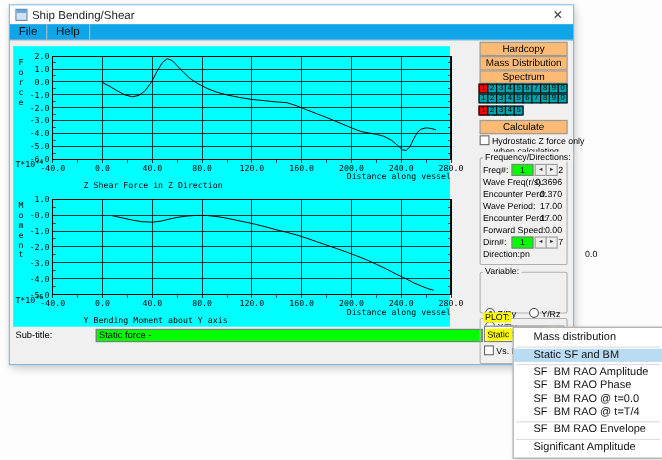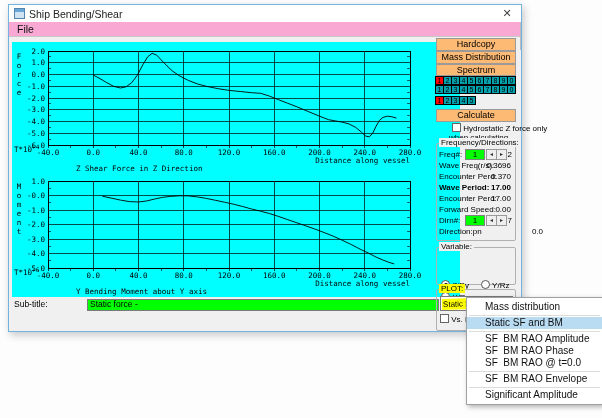--- a/index.html
+++ b/index.html
@@ -3,25 +3,25 @@
 <meta charset="utf-8">
 <style>
   html,body{margin:0;padding:0;background:#fff;}
   #canvas{position:relative;width:602px;height:418px;background:#fdfdfd;font-family:"Liberation Sans",sans-serif;overflow:hidden;}
   
   #appwin{position:absolute;left:8px;top:4px;width:512px;height:326px;background:#f0f0f0;border:1px solid #74b2e0;box-shadow:2px 3px 8px rgba(0,0,0,.22);}
   #titlebar{position:absolute;left:0;top:0;width:100%;height:17px;background:#ffffff;display:flex;align-items:center;}
   #appicon{width:9px;height:9px;margin:0 4px 0 5px;background:linear-gradient(180deg,#6aa7d8 0 3px,#cfe3f2 3px 100%);border:1px solid #5585ad;}
   #wintitle{font-size:10.5px;color:#222;}
   #closebtn{margin-left:auto;width:28px;text-align:center;font-size:11px;color:#444;cursor:default;}
-  #menubar{position:absolute;left:0;top:17px;width:100%;height:14px;background:#f9a8d4;border-bottom:1px solid #c8c8c8;display:flex;font-size:10.5px;flex-direction:column;}
+  #menubar{position:absolute;left:0;top:17px;width:100%;height:14px;background:#0ea5e9;border-bottom:1px solid #c8c8c8;display:flex;font-size:10.5px;}
   .menu-item{padding:0 8px;border-right:1px solid #bbb;line-height:14px;color:#111;}
   #client{position:absolute;left:0;top:32px;width:510px;height:293px;background:#f0f0f0;}
   
-  #plotarea{position:absolute;left:3px;top:5px;width:448px;height:255px;background:#00ffff;}
+  #plotarea{position:absolute;left:3px;top:5px;width:397px;height:255px;background:#00ffff;}
   #plots{display:block;}
   #plots text{font-family:"DejaVu Sans Mono",monospace;font-size:7.5px;fill:#000;}
   
   .brow{position:absolute;left:3px;width:425px;height:10px;font-size:8.5px;}
   .brow .blab{position:absolute;left:2px;top:0;color:#000;}
   .brow .bfield{position:absolute;left:75px;top:0;width:348px;height:10px;background:#00ff00;border:1px solid #7a7a7a;font-size:8.5px;line-height:9px;padding-left:2px;color:#000;overflow:hidden;white-space:nowrap;}
   #subtitle-row{top:262px;} #plottitle-row{top:274px;}
   
   #rpanel{position:absolute;left:427px;top:0;width:80px;height:293px;font-size:8.5px;}
   .rbtn{position:absolute;left:0;width:78px;background:#fdba74;border:1px solid #9a9a9a;text-align:center;font-size:9px;color:#000;}
@@ -30,33 +30,33 @@
   #btn-spectrum{top:27px;height:10px;line-height:10px;}
   .cellrow{position:absolute;left:0;width:80px;height:9px;display:flex;}
   #spec-row1{top:39px;} #spec-row2{top:48px;}
   .cell{flex:1;border:1px solid #000;margin-left:-1px;background:#00a3ad;color:#000;font-size:7px;line-height:7px;text-align:center;}
   .cell.active{background:#ff0000;}
   #structure-row{position:absolute;left:0;top:59px;width:80px;height:10px;}
   #structure-label{position:absolute;left:0;top:1px;font-size:8.5px;}
   #structure-cells{position:absolute;right:0;top:0;width:40px;height:9px;display:flex;}
   #btn-calculate{top:72px;height:11px;line-height:11px;}
   .chk{display:inline-block;width:7px;height:7px;border:1px solid #666;background:#fff;vertical-align:-1px;}
-  #hydro-line1{position:absolute;left:16px;top:86px;white-space:nowrap;font-size:8px;}
+  #hydro-line1{position:absolute;left:0;top:86px;white-space:nowrap;font-size:8px;}
   #hydro-line2{position:absolute;left:13px;top:96px;font-size:8px;}
   .group{position:absolute;left:0;width:78px;border:1px solid #b0b0b0;border-radius:2px;}
   .glabel{position:absolute;top:-6px;left:2px;background:#f0f0f0;padding:0 2px;font-size:8px;white-space:nowrap;}
   #fgroup{top:106px;height:96px;}
   .frow{position:absolute;left:2px;width:74px;height:10px;white-space:nowrap;}
   .frow .flabel{position:absolute;left:0;top:0;font-size:8px;}
   .frow .fval{position:absolute;right:2px;top:0;font-size:8px;}
   .gval{position:absolute;left:26px;top:-1px;width:18px;height:9px;background:#00ff00;border:1px solid #808080;text-align:center;font-size:8px;line-height:9px;}
   .spin{position:absolute;top:-1px;width:9px;height:9px;background:#eee;border:1px solid #999;font-size:5px;line-height:9px;text-align:center;color:#333;}
   .spin.sl{left:47px;} .spin.sr{left:57px;}
   .fcount{position:absolute;right:1px;top:0;font-size:8px;}
-  .fr1{top:6px;}.fr2{top:17px;}.fr3{top:28px;}.fr4{top:39px;font-weight:bold;}.fr5{top:50px;}.fr6{top:61px;}.fr7{top:72px;}.fr8{top:83px;padding-left:32px;}
+  .fr1{top:6px;}.fr2{top:17px;}.fr3{top:28px;}.fr4{top:39px;}.fr5{top:50px;}.fr6{top:61px;}.fr7{top:72px;}.fr8{top:83px;padding-left:32px;}
   #vgroup{top:210px;height:36px;}
   .vradio{position:absolute;white-space:nowrap;font-size:8px;margin-top:24px;}
   .rdot{display:inline-block;width:7px;height:7px;border:1px solid #555;border-radius:50%;background:#fff;vertical-align:-1px;position:relative;}
   .vradio.sel .rdot::after{content:"";position:absolute;left:1.5px;top:1.5px;width:4px;height:4px;border-radius:50%;background:#000;}
   #radio-zry{left:4px;top:8px;} #radio-yrz{left:44px;top:8px;} #radio-xrx{left:4px;top:20px;}
   #pgroup{top:252px;height:40px;}
   #plot-glabel{background:#ffff00;}
   #combo{position:absolute;left:3px;top:6px;width:71px;height:13px;background:#fff;border:1px solid #7a7a7a;}
   #combo-value{position:absolute;left:1px;top:1px;background:#ffff00;font-size:8px;line-height:11px;padding:0 1px;white-space:nowrap;transform:rotate(-2deg);}
   #combo-arrow{position:absolute;right:0;top:0;width:11px;height:11px;background:#e8e8e8;border-left:1px solid #9a9a9a;font-size:6px;line-height:11px;text-align:center;color:#333;}
@@ -356,19 +356,20 @@
   </div>
 
   <div id="popup">
       <div class="pm-item">Mass distribution</div>
       <div class="pm-sep"></div>
       <div class="pm-item hl">Static SF and BM</div>
       <div class="pm-sep"></div>
       <div class="pm-item">SF  BM RAO Amplitude</div>
       <div class="pm-item">SF  BM RAO Phase</div>
       <div class="pm-item">SF  BM RAO @ t=0.0</div>
+      <div class="pm-item">SF  BM RAO @ t=T/4</div>
       <div class="pm-sep"></div>
       <div class="pm-item">SF  BM RAO Envelope</div>
       <div class="pm-sep"></div>
       <div class="pm-item">Significant Amplitude</div>
     </div>
 
 </div>
 
 </body></html>

